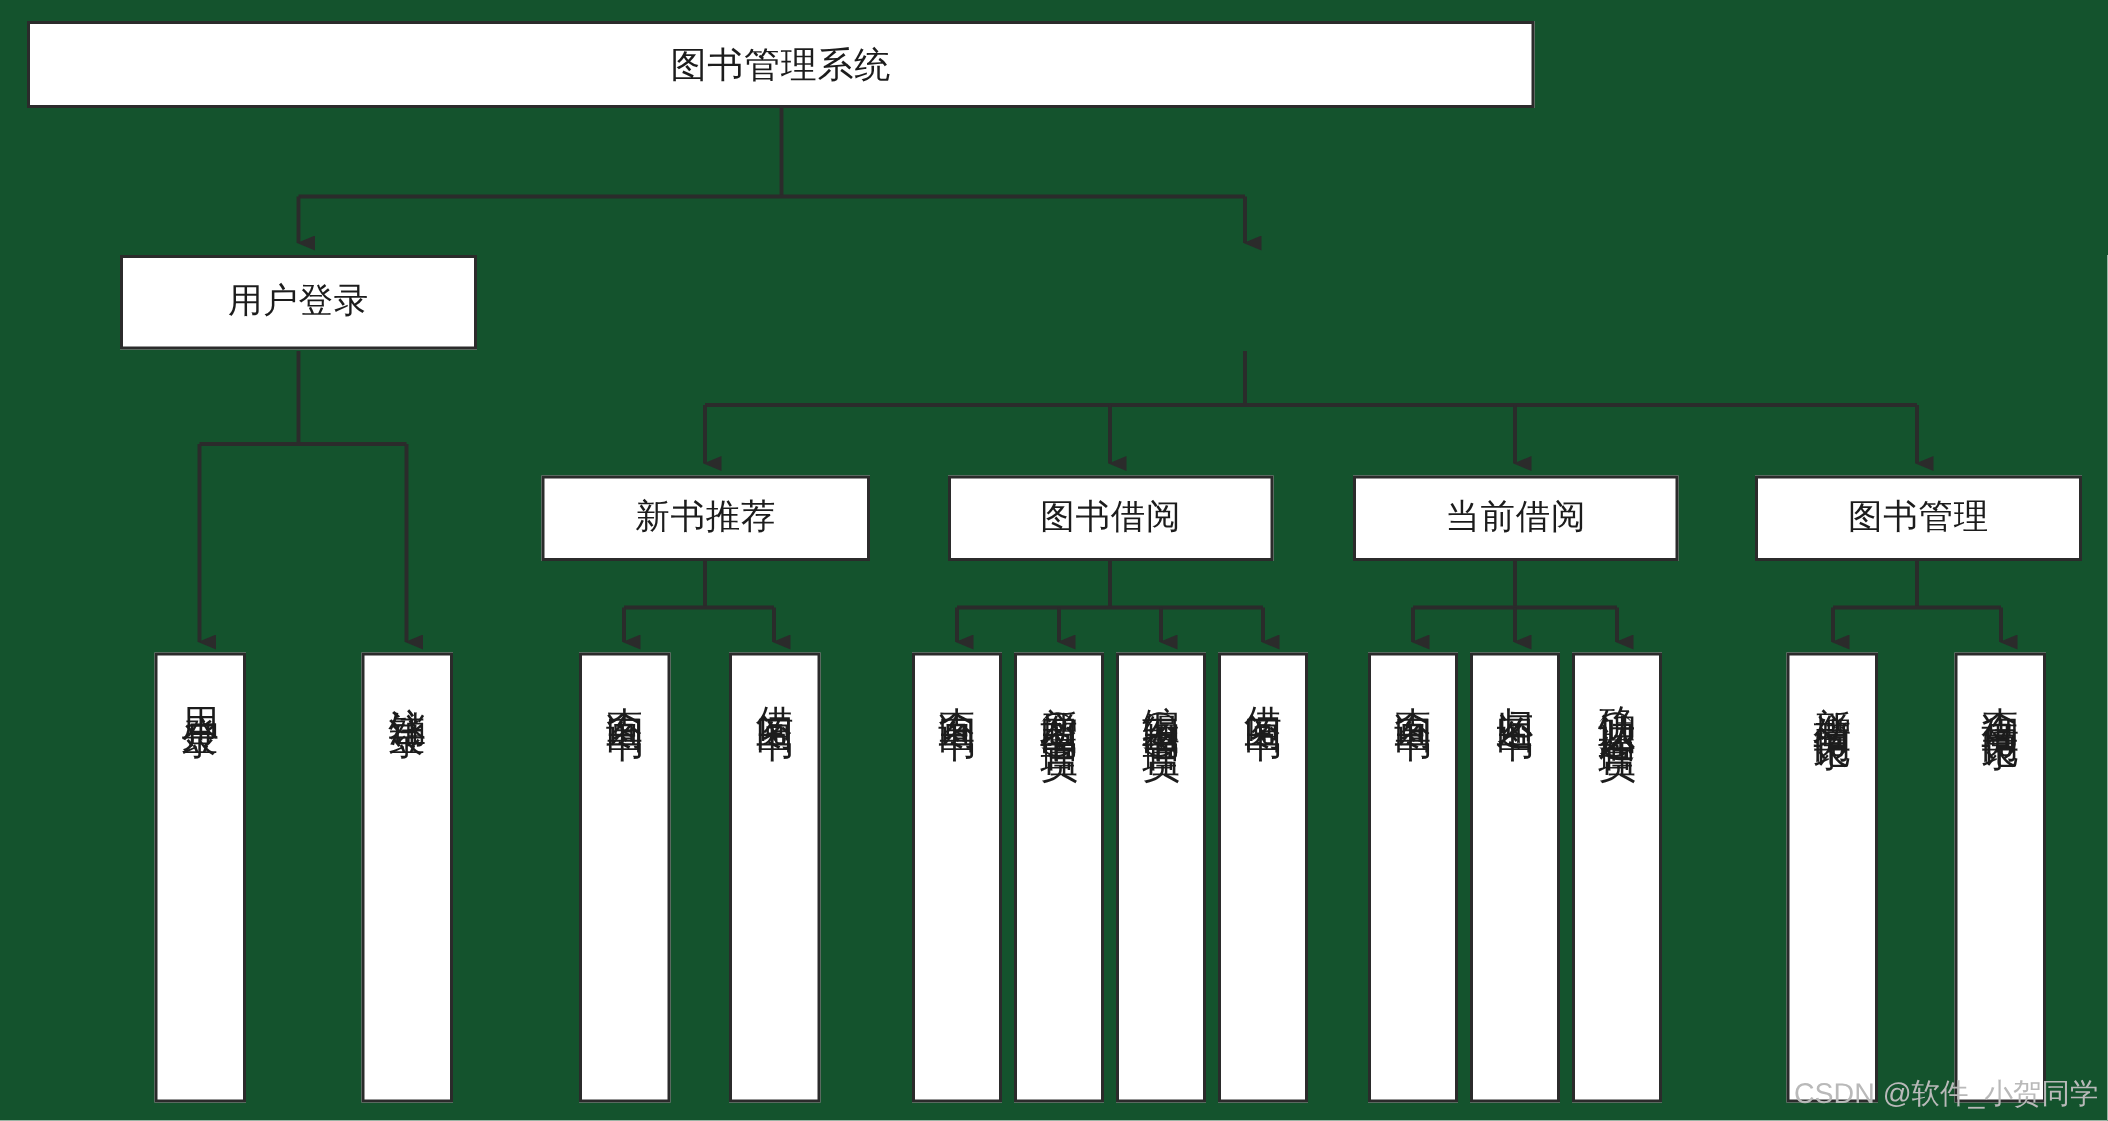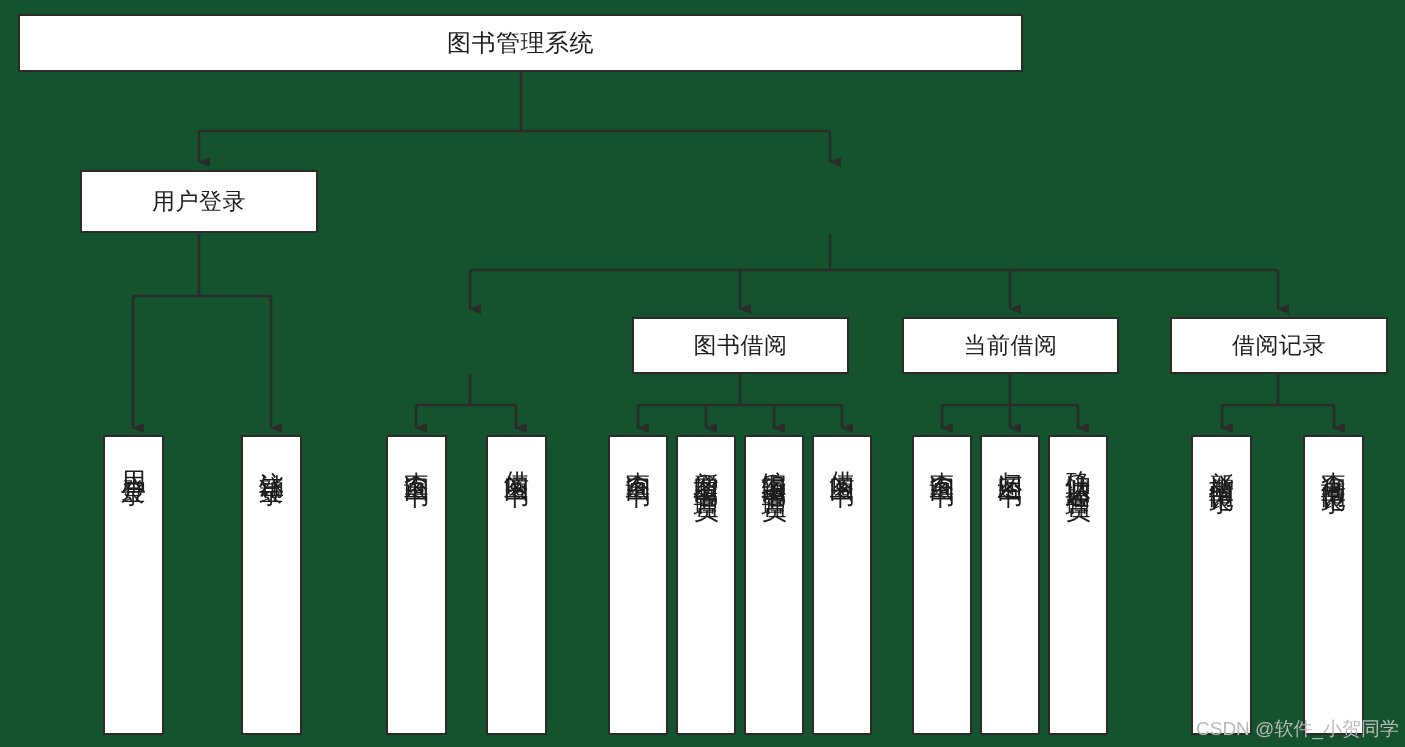--- a/index.html
+++ b/index.html
@@ -131,31 +131,34 @@
 
   <div class="node root horizontal" style="left:18px; top:14px; width:1005px; height:58px;">
     <span class="node-label">图书管理系统</span>
   </div>
 
   <div class="node horizontal" style="left:80px; top:170px; width:238px; height:63px;">
     <span class="node-label">用户登录</span>
   </div>
 
 
+  <div class="node horizontal" style="left:361px; top:317px; width:219px; height:57px;">
+    <span class="node-label">新书推荐</span>
+  </div>
 
   <div class="node horizontal" style="left:632px; top:317px; width:217px; height:57px;">
     <span class="node-label">图书借阅</span>
   </div>
 
   <div class="node horizontal" style="left:902px; top:317px; width:217px; height:57px;">
     <span class="node-label">当前借阅</span>
   </div>
 
   <div class="node horizontal" style="left:1170px; top:317px; width:218px; height:57px;">
-    <span class="node-label">借阅记录</span>
+    <span class="node-label">图书管理</span>
   </div>
 
   <div class="node vertical" style="left:103px; top:435px; width:61px; height:300px;">
     <span class="node-label">用户登录</span>
   </div>
 
   <div class="node vertical" style="left:241px; top:435px; width:61px; height:300px;">
     <span class="node-label">注销登录</span>
   </div>
 

